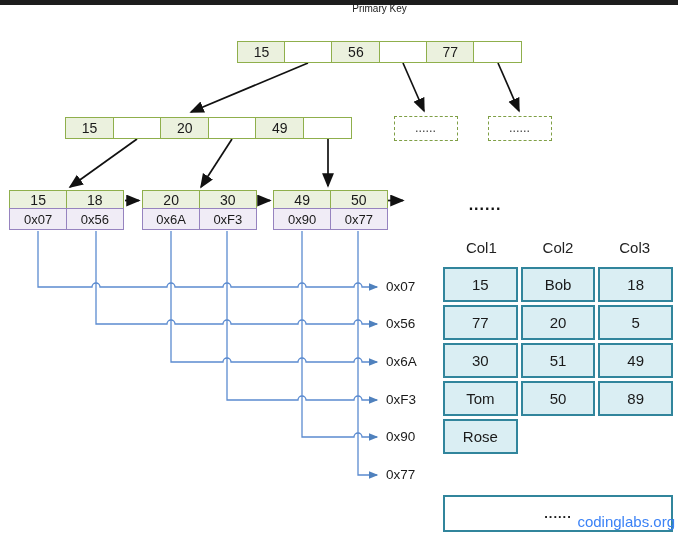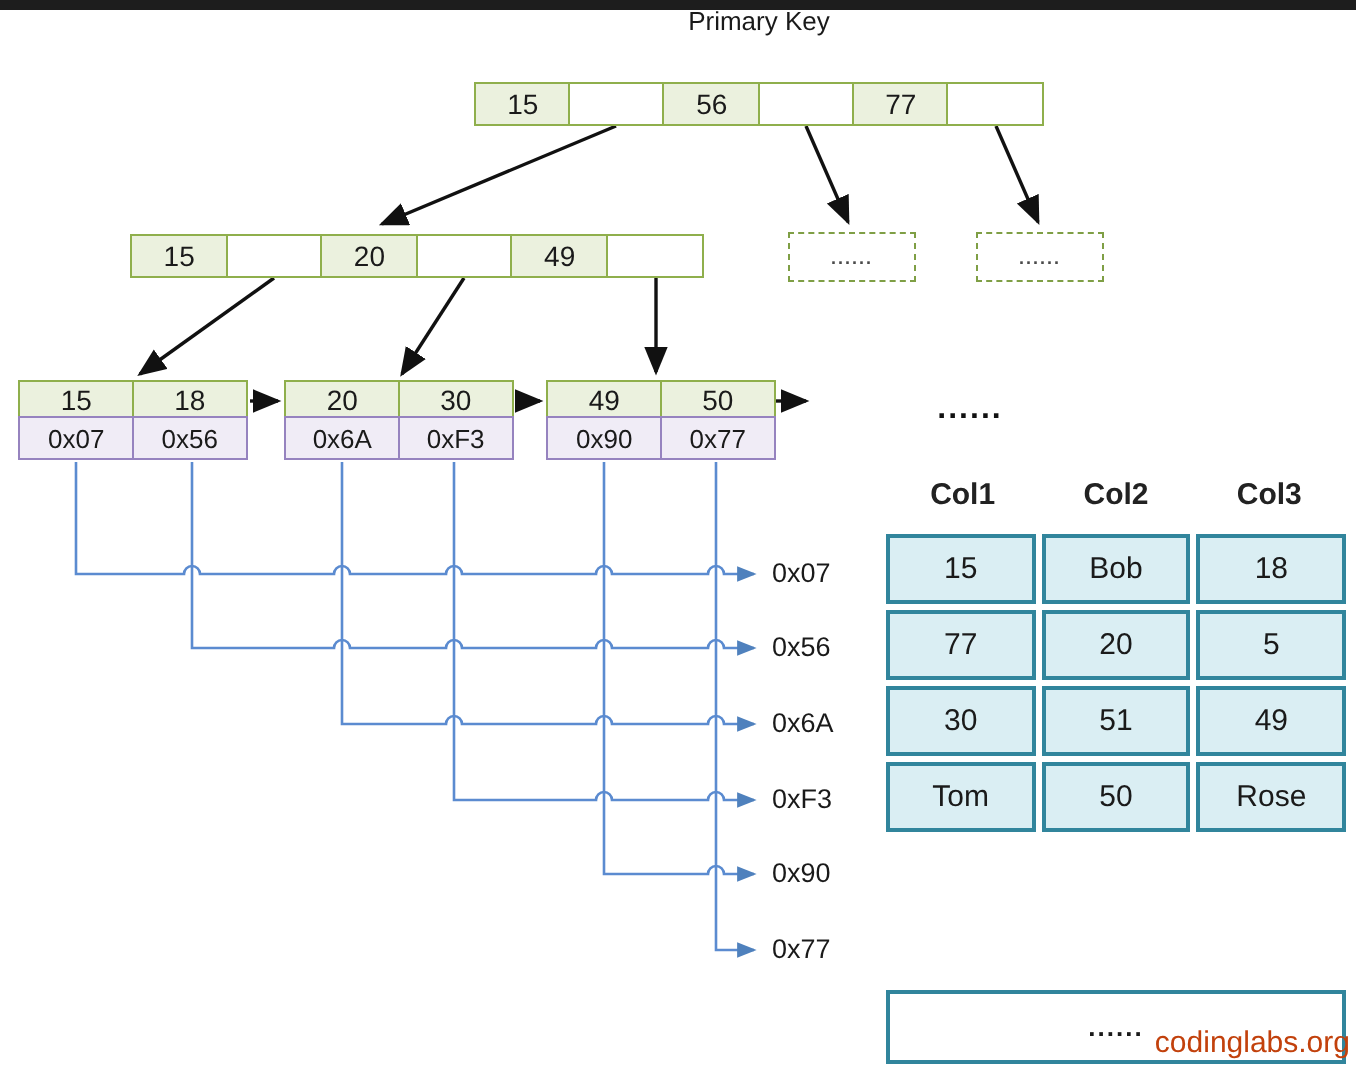--- a/index.html
+++ b/index.html
@@ -1,20 +1,20 @@
 <!DOCTYPE html>
 <html><head>
 <meta charset="utf-8">
 <style>
   html,body{margin:0;padding:0;background:#fff;}
   .stage{position:relative;width:678px;height:539px;background:#fff;overflow:hidden;
          font-family:"Liberation Sans",sans-serif;color:#1a1a1a;}
   .topbar{position:absolute;left:0;top:0;width:678px;height:5px;background:#1d1d1d;}
   .title{position:absolute;left:237px;top:3px;width:285px;text-align:center;
-         font-size:13px;color:#1a1a1a;}
+         font-size:10px;color:#1a1a1a;}
   svg.links{position:absolute;left:0;top:0;width:678px;height:539px;z-index:1;}
 
   
   .node{position:absolute;display:flex;z-index:2;}
   .cell{flex:1;display:flex;align-items:center;justify-content:center;
         border:1.6px solid #8faf4c;margin-left:-1.6px;font-size:14px;background:#fff;}
   .cell:first-child{margin-left:0;}
   .key{background:#ebf1de;}
   .ptr{background:#ffffff;}
   #root-node{left:237px;top:41px;width:285px;height:22px;}
@@ -34,30 +34,30 @@
   .leaf3{left:273px;top:190px;}
 
   .leaf-ellipsis{position:absolute;left:455px;top:196px;width:60px;text-align:center;
         font-size:16px;font-weight:bold;letter-spacing:1px;color:#111;z-index:2;}
 
   .hexlabel{position:absolute;left:386px;width:46px;font-size:13.5px;color:#1a1a1a;z-index:2;}
 
   
   .thead{position:absolute;left:443px;top:239px;width:230px;display:grid;
          grid-template-columns:repeat(3,1fr);font-size:15px;color:#222;z-index:2;}
-  .thead div{text-align:center;font-weight:bold;}
+  .thead div{text-align:center;}
   .tbl{position:absolute;left:443px;top:267px;width:230px;display:grid;
        grid-template-columns:repeat(3,1fr);grid-auto-rows:35px;gap:3px;z-index:2;}
   .tbl .tcell{background:#daeef3;border:2px solid #31859c;display:flex;align-items:center;
        justify-content:center;font-size:15px;box-sizing:border-box;}
   .tbl-last{position:absolute;left:443px;top:495px;width:230px;height:37px;box-sizing:border-box;
        background:#fff;border:2px solid #31859c;display:flex;align-items:center;justify-content:center;
        font-size:13px;font-weight:bold;letter-spacing:1px;z-index:2;}
   .watermark{position:absolute;left:545px;top:513px;width:130px;text-align:right;
-       font-size:15px;color:#c2410c;z-index:3;}
+       font-size:15px;color:#3b82f6;z-index:3;}
 </style>
 </head>
 <body>
 
 <div class="stage">
   <div class="topbar"></div>
   <div class="title">Primary Key</div>
 
   <svg class="links" viewBox="0 0 678 539" xmlns="http://www.w3.org/2000/svg">
     <defs>
@@ -167,17 +167,18 @@
       <div class="tcell">Bob</div>
       <div class="tcell">18</div>
       <div class="tcell">77</div>
       <div class="tcell">20</div>
       <div class="tcell">5</div>
       <div class="tcell">30</div>
       <div class="tcell">51</div>
       <div class="tcell">49</div>
       <div class="tcell">Tom</div>
       <div class="tcell">50</div>
+      <div class="tcell">89</div>
       <div class="tcell">Rose</div>
     </div>
   <div class="tbl-last">......</div>
   <div class="watermark">codinglabs.org</div>
 </div>
 
 </body></html>

